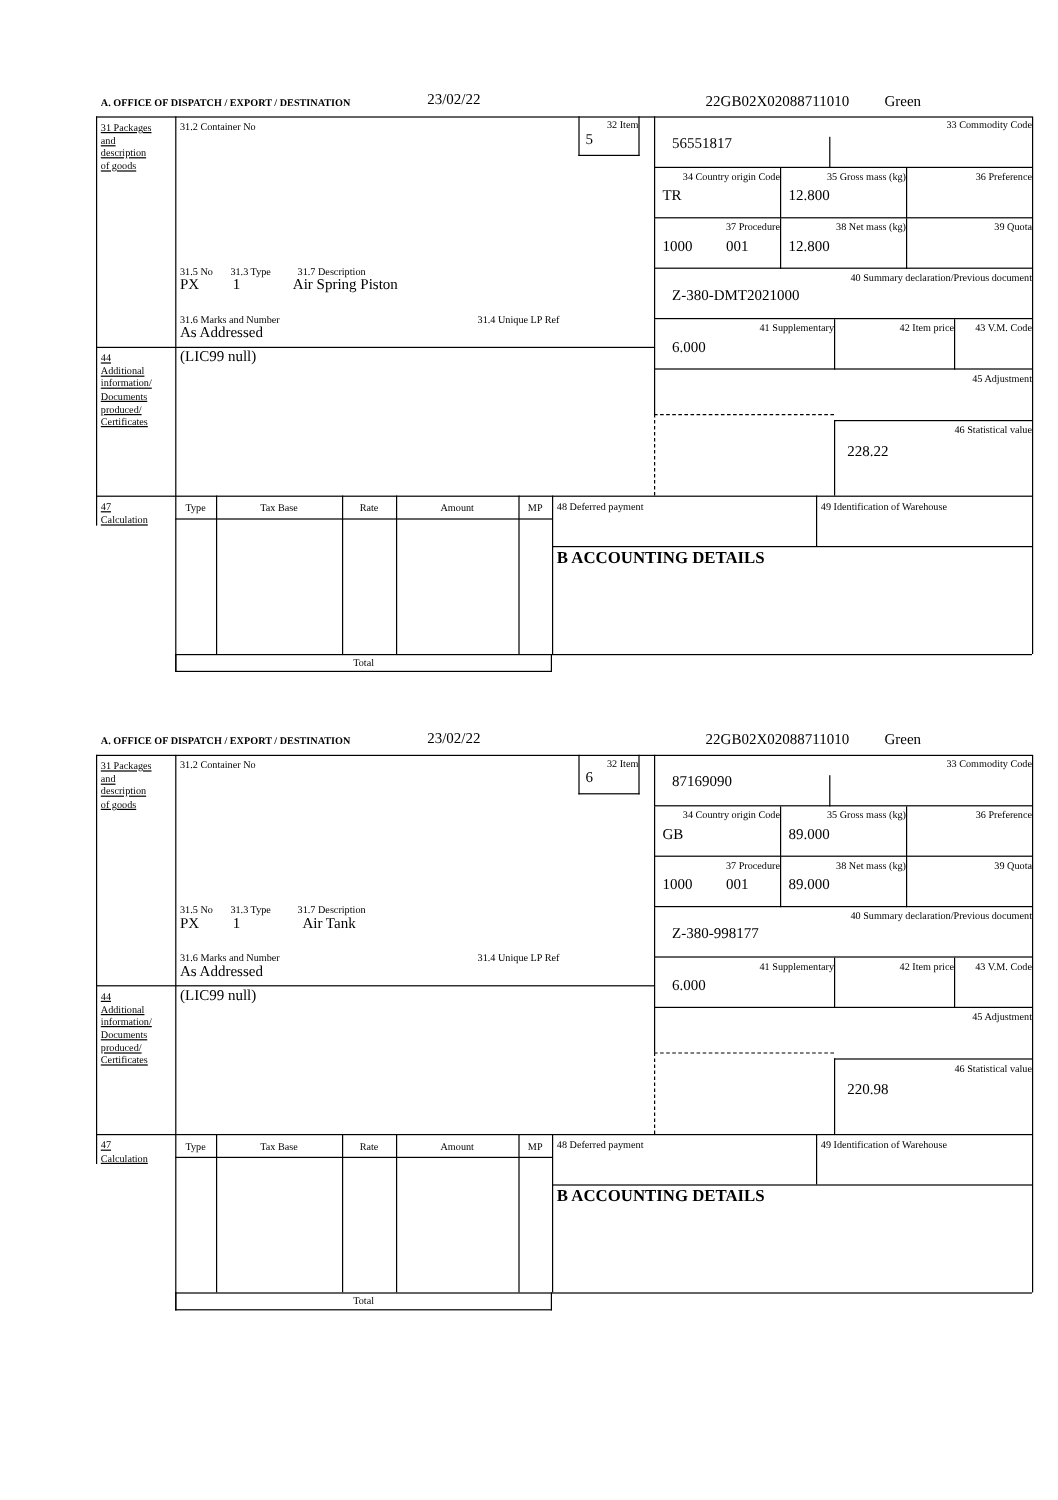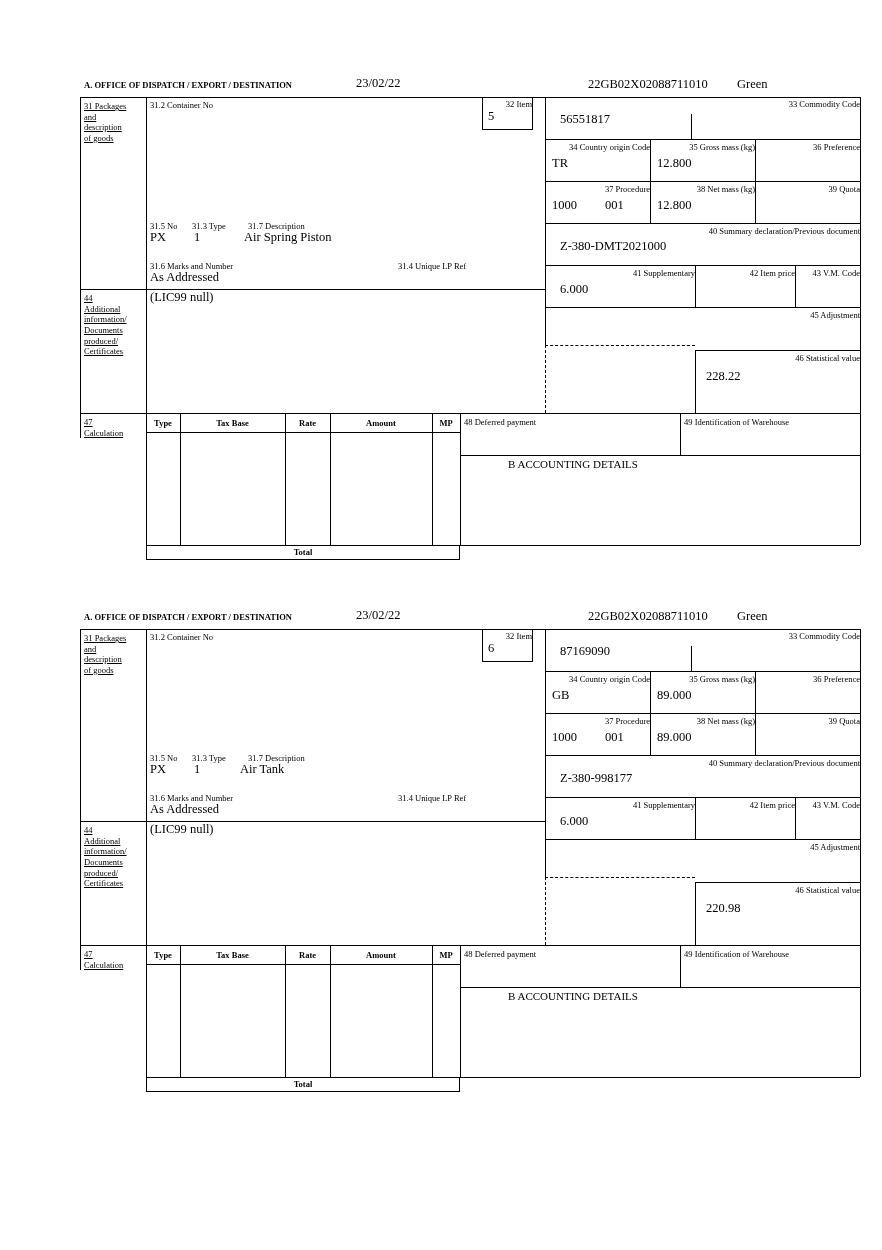--- a/index.html
+++ b/index.html
@@ -3,24 +3,24 @@
 <meta charset="utf-8">
 <style>
   * { margin:0; padding:0; box-sizing:border-box; }
   html,body { background:#fff; }
   body { width:882px; height:1250px; font-family:"Liberation Serif", serif; color:#000; }
   .page { position:relative; width:882px; height:1250px; overflow:hidden; }
   .sheet { position:absolute; left:0; width:882px; height:532px; }
   .abs { position:absolute; }
   .lbl { font-size:8.5px; line-height:1.25; }
   .bold { font-weight:bold; }
-  .b9 { font-size:11px; font-weight:normal;margin-left:44px; }
+  .b9 { font-size:14px; font-weight:bold; }
   .val { font-size:12.5px; line-height:1.1; }
   .pre { white-space:pre-line;text-decoration:underline; }
-  .ctr { text-align:center;font-weight:bold; }
+  .ctr { text-align:center; }
   .hline { border-top:1px solid #000; height:0; }
   .vline { border-left:1px solid #000; width:0; }
   .dashv { border-left:1px dashed #000; width:0; }
   .dashh { border-top:1px dashed #000; height:0; }
   .bl { border-left:1px solid #000; }
   .br { border-right:1px solid #000; }
   .bb { border-bottom:1px solid #000; }
   .bt { border-top:1px solid #000; }
   .pl { padding:2px 0 0 4px;text-align:right; }
 </style>
@@ -234,21 +234,21 @@
     <div class="abs bl bt" style="left:695px; top:350px; width:165px; height:63px">
       <div class="lbl pl">46 Statistical value</div>
       <div class="val" style="padding:6px 0 0 10px">220.98</div>
     </div>
 
     <div class="abs lbl" style="left:150px; top:221px">31.5 No</div>
     <div class="abs lbl" style="left:192px; top:221px">31.3 Type</div>
     <div class="abs lbl" style="left:248px; top:221px">31.7 Description</div>
     <div class="abs val" style="left:150px; top:231px">PX</div>
     <div class="abs val" style="left:194px; top:231px">1</div>
-    <div class="abs val" style="left:240px; top:231px">Air Tank</div>
+    <div class="abs val" style="left:252px; top:231px">Air Tank</div>
 
     <div class="abs lbl" style="left:150px; top:261px">31.6 Marks and Number</div>
     <div class="abs lbl" style="left:398px; top:261px">31.4 Unique LP Ref</div>
     <div class="abs val" style="left:150px; top:271px">As Addressed</div>
 
     <div class="abs hline" style="left:80px; top:289px; width:465px"></div>
     <div class="abs lbl pre" style="left:84px; top:293px; width:60px">44
 Additional
 information/
 Documents

